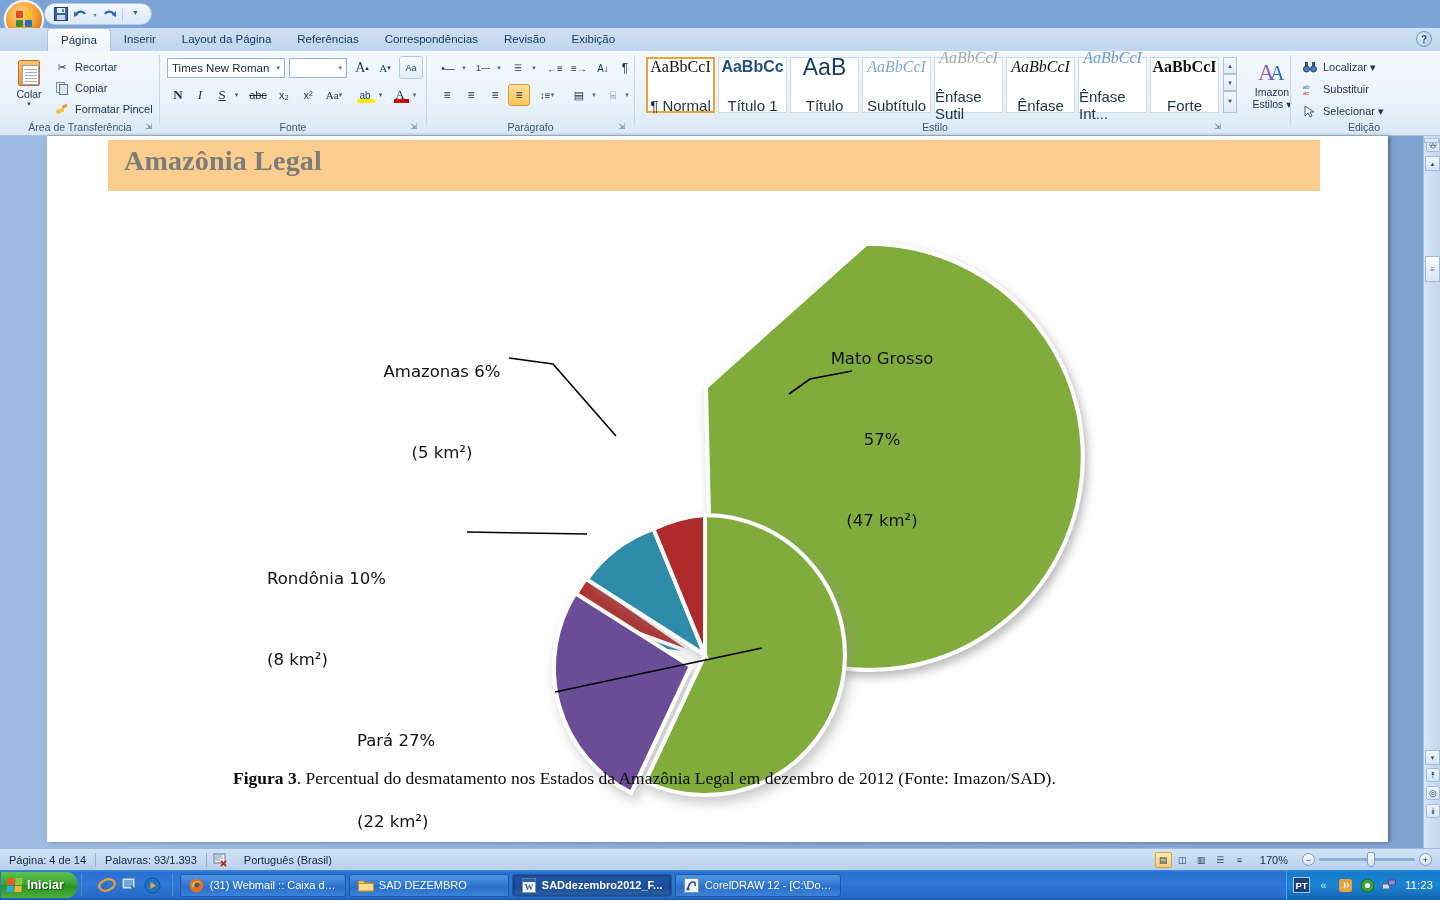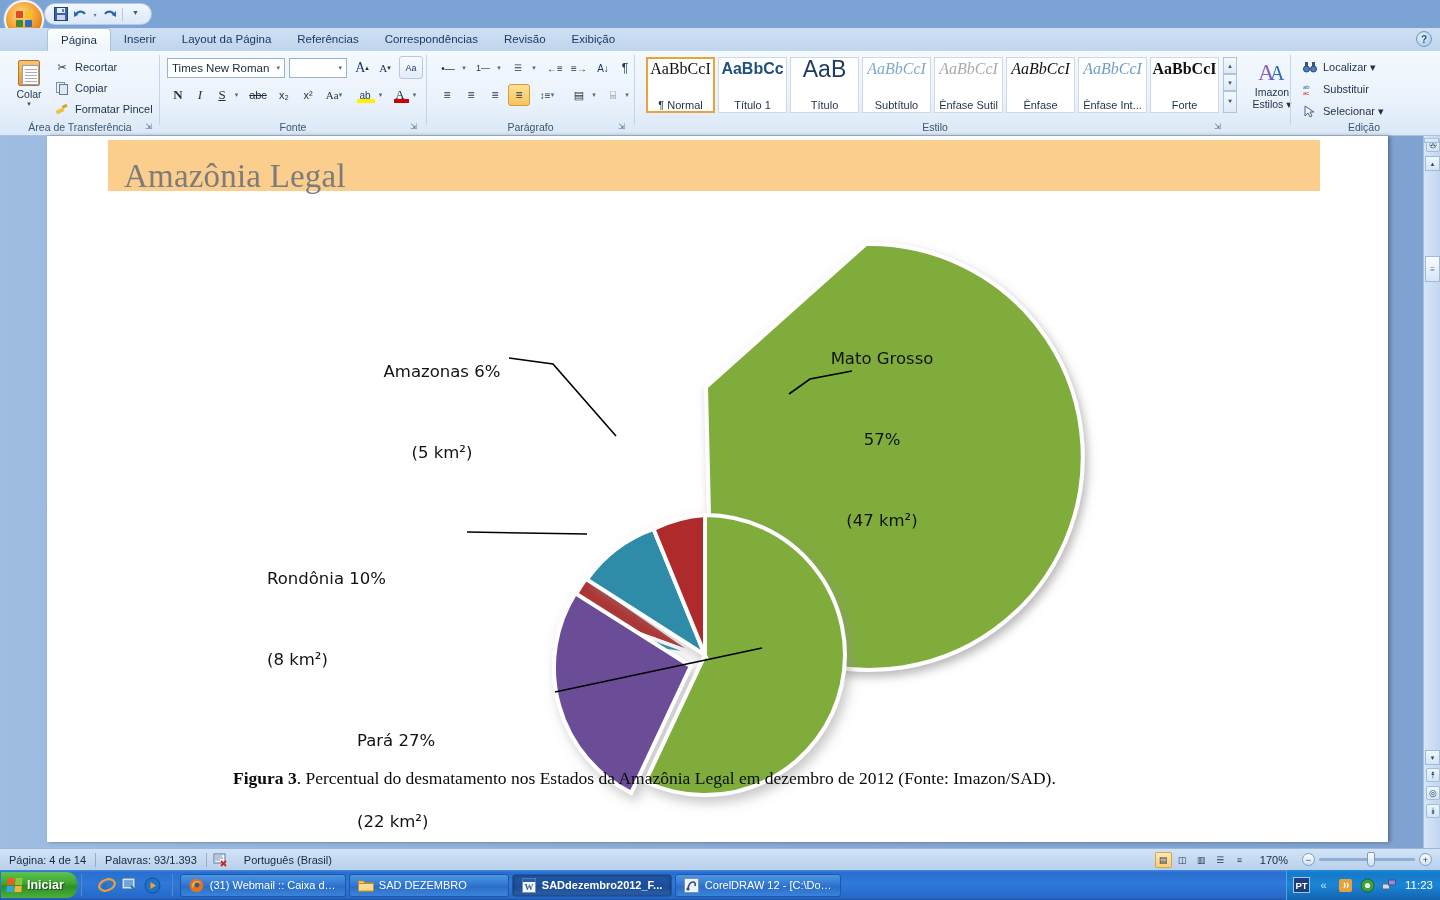--- a/index.html
+++ b/index.html
@@ -134,21 +134,21 @@
   .rbtn.sm { width: 20px; height: 20px; font-size: 11px; }
 
   
   .style-item {
     position: absolute; top: 5px; width: 69px; height: 56px; background: #fff;
     border: 1px solid #ccd9e6; display: flex; flex-direction: column;
     align-items: center; justify-content: center;
   }
   .style-item.sel { border: 2px solid #e8a33d; box-shadow: 0 0 0 1px #fff inset; }
   .style-prev { font-size: 16px; line-height: 20px; font-family: "Liberation Serif", serif; }
-  .style-name { font-size: 11px; color: #1e3148; margin-top: 20px; }
+  .style-name { font-size: 15px; color: #1e3148; margin-top: 20px; }
 
   .gal-scroll {
     position: absolute; top: 5px; width: 14px; height: 18px; background: linear-gradient(to bottom,#f4f9fe,#dfeaf7);
     border: 1px solid #adc4dc; display:flex; align-items:center; justify-content:center; font-size:7px; color:#3c5770;
   }
 
   
   .ed-item {
     position: absolute; display: flex; align-items: center; gap: 5px;
     font-size: 11px; color: #1e3148; height: 20px;
@@ -167,23 +167,23 @@
   }
   .page {
     position: absolute; left: 47px; top: 0px; width: 1341px; height: 706px;
     background: #ffffff; box-shadow: 2px 0 4px rgba(0,0,0,.35);
   }
   .orange-band {
     position: absolute; left: 61px; top: 4px; width: 1212px; height: 51px;
     background: #fbce8d;
   }
   .doc-title {
-    position: absolute; left: 16px; top: 18px;
-    font-family: "Liberation Serif", serif; font-weight: normal;
-    font-size: 33px; color: #7c7c7c; letter-spacing: .2px;
+    position: absolute; left: 16px; top: 5px;
+    font-family: "Liberation Serif", serif; font-weight: bold;
+    font-size: 28px; color: #7c7c7c; letter-spacing: .2px;
   }
 
   
   .chart-title {
     position: absolute; left: 0; top: 96px; width: 1341px; text-align: center;
     font-size: 20.5px; font-weight: bold; color: #111;
     font-family: "DejaVu Sans", sans-serif; margin-left: -12px;
   }
   .chart-area { position: absolute; left: 0; top: 0; width: 1341px; height: 706px; }
   .chart-label {

